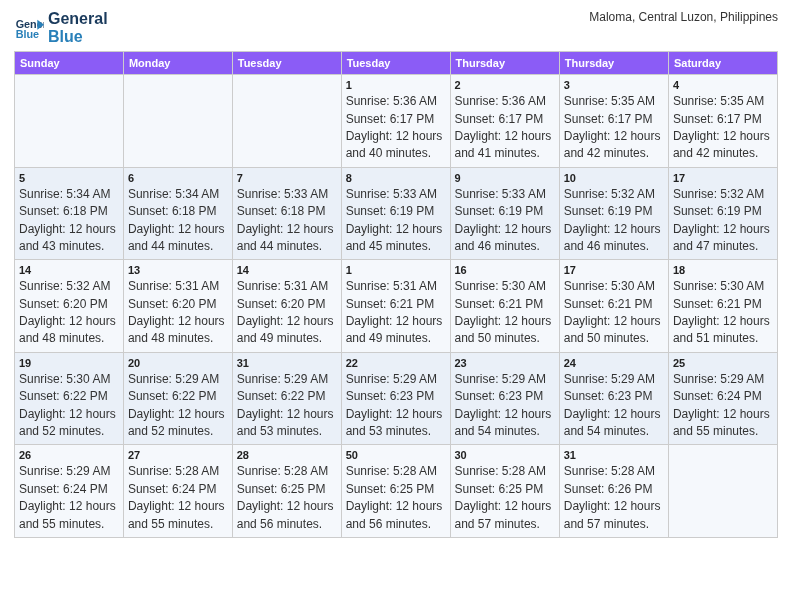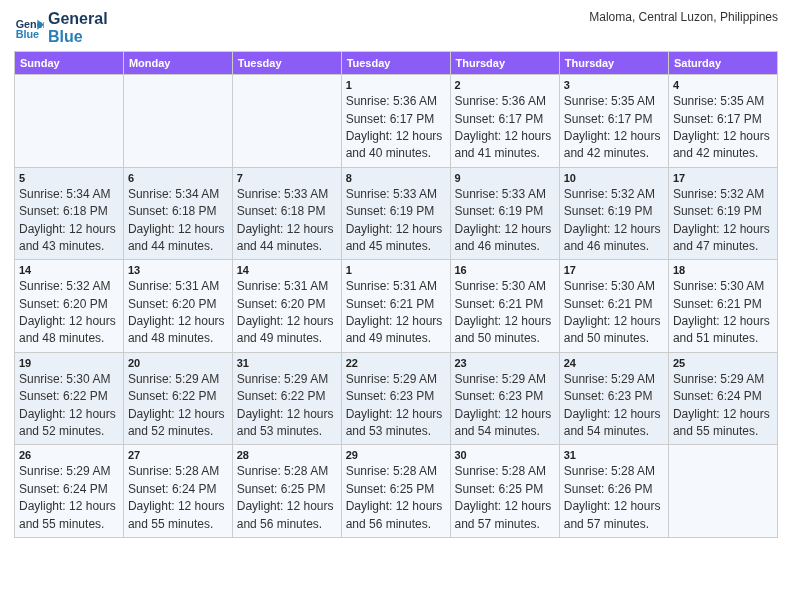--- a/index.html
+++ b/index.html
@@ -326,21 +326,21 @@
 and 55 minutes.</div>
           </td>
           <td>
             <span class="day-num">28</span>
             <div class="day-info" style="white-space: pre-line;">Sunrise: 5:28 AM
 Sunset: 6:25 PM
 Daylight: 12 hours
 and 56 minutes.</div>
           </td>
           <td>
-            <span class="day-num">29</span>
+            <span class="day-num">50</span>
             <div class="day-info" style="white-space: pre-line;">Sunrise: 5:28 AM
 Sunset: 6:25 PM
 Daylight: 12 hours
 and 56 minutes.</div>
           </td>
           <td>
             <span class="day-num">30</span>
             <div class="day-info" style="white-space: pre-line;">Sunrise: 5:28 AM
 Sunset: 6:25 PM
 Daylight: 12 hours

